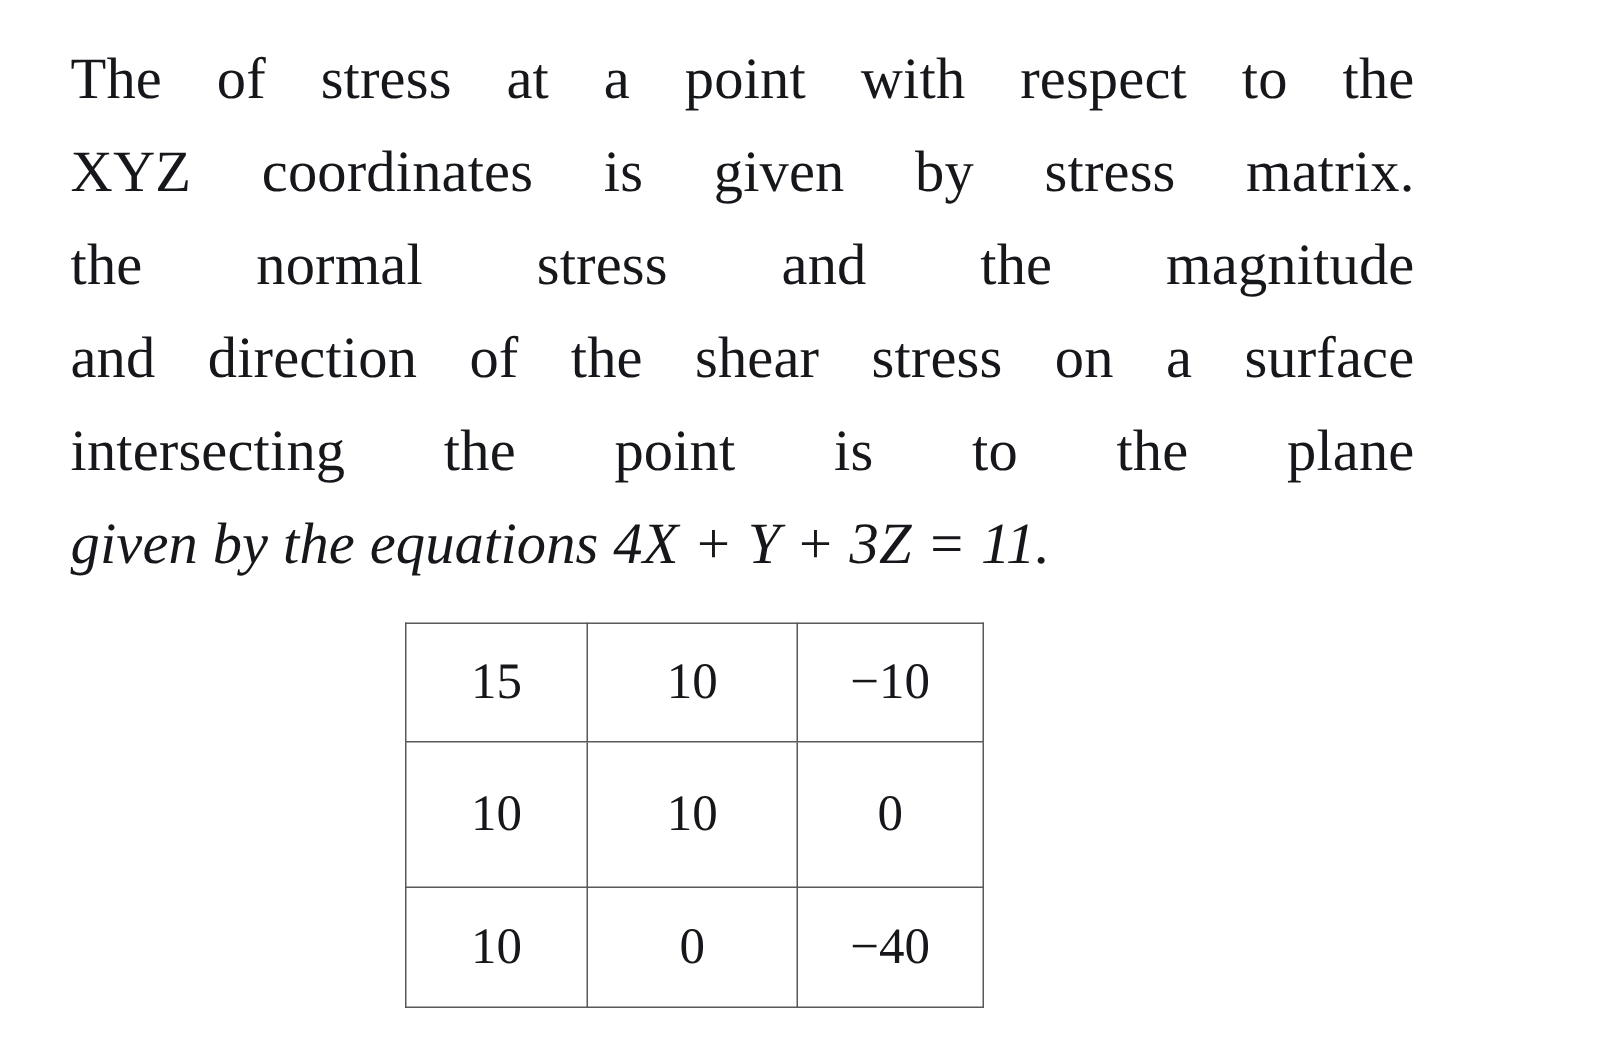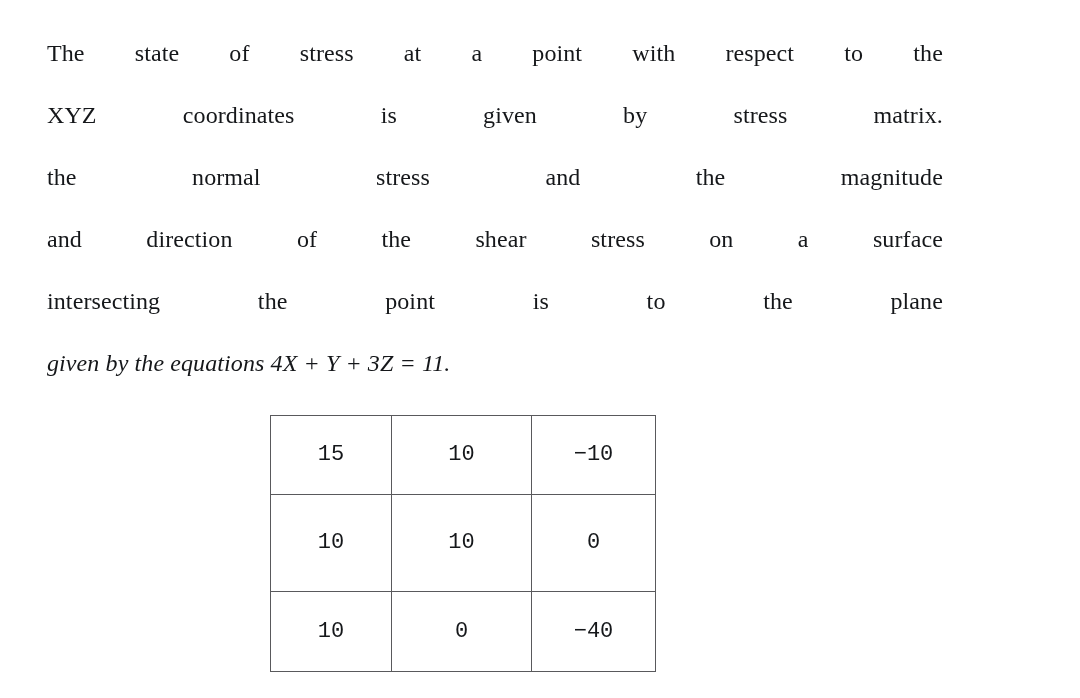--- a/index.html
+++ b/index.html
@@ -22,21 +22,21 @@
     height: 698px;
     background: #ffffff;
   }
 
   
   .problem-text {
     position: absolute;
     left: 47px;
     top: 22px;
     width: 896px;
-    font-size: 24px;
+    font-size: 39px;
     line-height: 62px;
     text-align: justify;
     text-justify: inter-word;
     letter-spacing: 0.1px;
     color: #15171a;
   }
   
   .ptline {
     display: block;
     white-space: nowrap;
@@ -68,43 +68,42 @@
     top: 415px;
     width: 385px;
     height: 256px;
     border-collapse: collapse;
     table-layout: fixed;
   }
   .matrix-table td {
     border: 1.6px solid #59595c;
     text-align: center;
     vertical-align: middle;
-    font-size: 22px;
+    font-size: 34px;
     line-height: 1;
     color: #15171a;
     padding: 0;
-    font-family: Liberation Mono, monospace;
+    font-family: Liberation Serif, serif;
   }
   .matrix-table col.c0 { width: 121px; }
   .matrix-table col.c1 { width: 140px; }
   .matrix-table col.c2 { width: 124px; }
   .matrix-table tr.r0 { height: 79px; }
   .matrix-table tr.r1 { height: 97px; }
   .matrix-table tr.r2 { height: 80px; }
 </style>
 </head>
 <body>
 
 <div id="page">
 
   <div class="problem-text">
 
     <div class="ptline justified">
       <span class="w">The</span>
-      <span class="w">state</span>
       <span class="w">of</span>
       <span class="w">stress</span>
       <span class="w">at</span>
       <span class="w">a</span>
       <span class="w">point</span>
       <span class="w">with</span>
       <span class="w">respect</span>
       <span class="w">to</span>
       <span class="w">the</span>
     </div>

